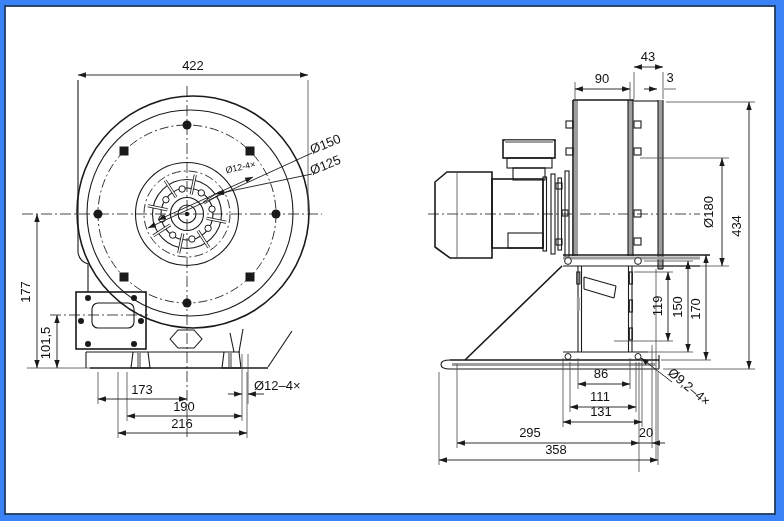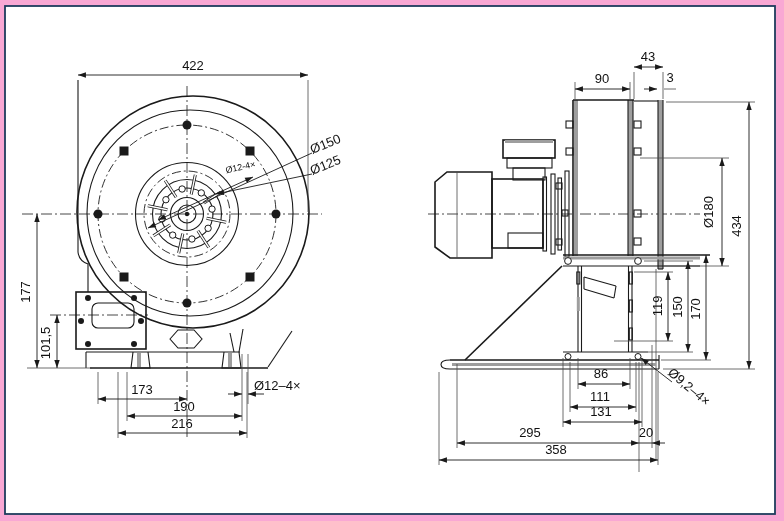--- a/index.html
+++ b/index.html
@@ -1,16 +1,16 @@
 <!DOCTYPE html>
 <html><head>
 <meta charset="utf-8">
 <style>
   html,body{margin:0;padding:0;background:#fff;}
-  .page{position:relative;width:784px;height:521px;background:#f9a8d4;font-family:"Liberation Sans",sans-serif;}
+  .page{position:relative;width:784px;height:521px;background:#3b82f6;font-family:"Liberation Sans",sans-serif;}
   svg{display:block;}
   .ln{stroke:#1a1a1a;stroke-width:1.1;fill:none;}
   .ln2{stroke:#1a1a1a;stroke-width:1.6;fill:none;}
   .thin{stroke:#4a4a4a;stroke-width:0.8;fill:none;}
   .cl{stroke:#1a1a1a;stroke-width:0.8;fill:none;stroke-dasharray:11 3 2 3;}
   .dd{stroke:#1a1a1a;stroke-width:0.9;fill:none;stroke-dasharray:9 3 2 3;}
   .dim{stroke:#1a1a1a;stroke-width:0.9;fill:none;}
   .gfill{fill:#9e9e9e;stroke:none;}
   .gln{stroke:#9e9e9e;stroke-width:3;fill:none;}
   .blk{fill:#1a1a1a;stroke:none;}

